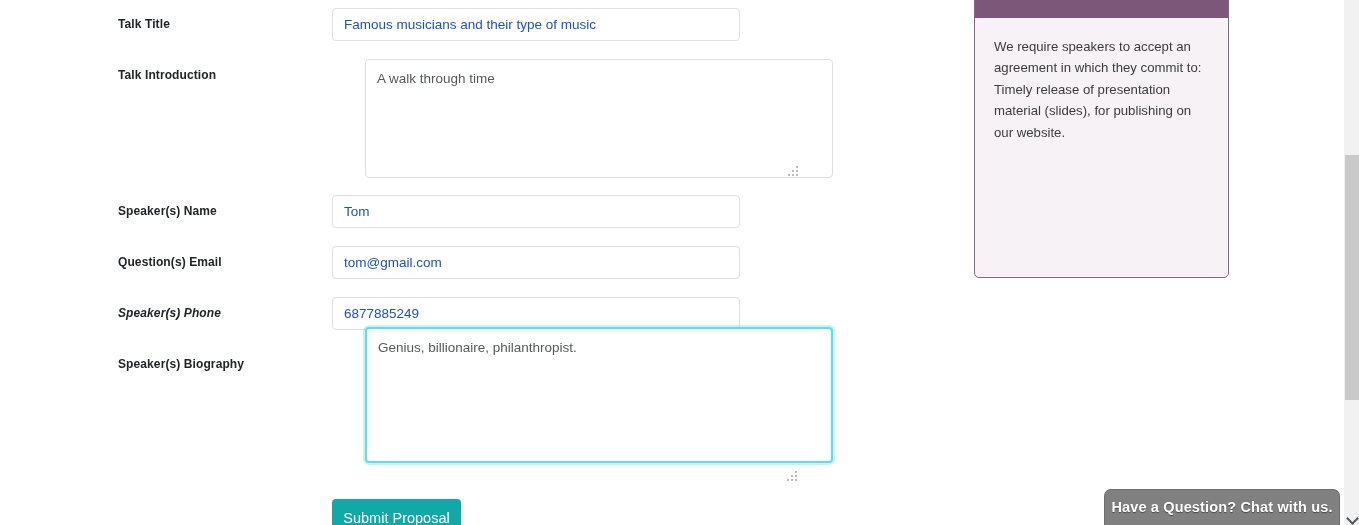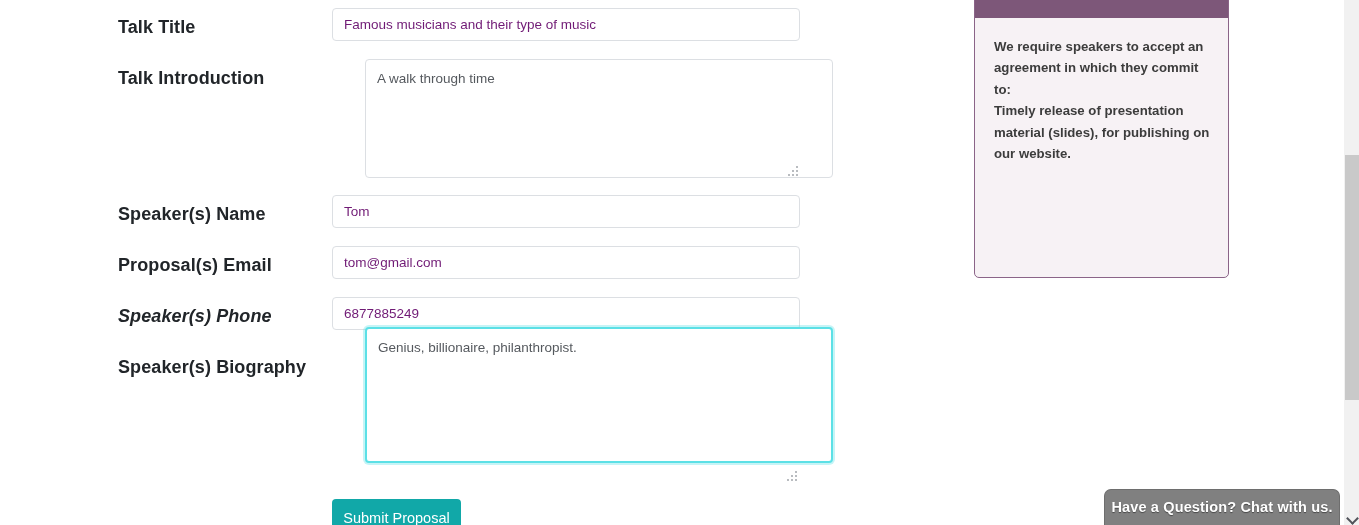--- a/index.html
+++ b/index.html
@@ -27,38 +27,38 @@
   }
 
   .field-row {
     position: absolute;
     left: 0;
   }
 
   .field-label {
     position: absolute;
     left: 118px;
-    font-size: 18px;
+    font-size: 12px;
     font-weight: bold;
     color: #212529;
     letter-spacing: 0.1px;
     white-space: nowrap;
   }
 
   .text-input {
     position: absolute;
     left: 332px;
-    width: 468px;
+    width: 408px;
     height: 33px;
     border: 1px solid #dcdfe3;
     border-radius: 4px;
     background: #ffffff;
     font-family: "Liberation Sans", sans-serif;
     font-size: 13.5px;
-    color: #701a75;
+    color: #1d4ed8;
     padding: 0 11px;
     outline: none;
   }
 
   .text-area {
     position: absolute;
     left: 332px;
     width: 468px;
     border: 1px solid #dcdfe3;
     border-radius: 4px;
@@ -139,21 +139,21 @@
     padding: 8px 16px 0 16px;
     white-space: nowrap;
     overflow: hidden;
   }
   .side-panel-body {
     padding: 18px 18px 14px 19px;
     font-size: 13.2px;
     line-height: 1.62;
     color: #3c3c3c;
   }
-  .side-panel-body p { margin: 0; font-weight: bold; }
+  .side-panel-body p { margin: 0; }
   .side-panel-body p.gap { }
 
   
   .chat-tab {
     position: absolute;
     left: 1104px;
     top: 489px;
     width: 236px;
     height: 36px;
     background: #808080;
@@ -229,21 +229,21 @@
           <i></i>
       </div>
     </div>
 
     <div class="field-row">
       <div class="field-label" style="top:204px;">Speaker(s) Name</div>
       <input class="text-input" style="top: 195px;" value="Tom">
     </div>
 
     <div class="field-row">
-      <div class="field-label" style="top:255px;">Proposal(s) Email</div>
+      <div class="field-label" style="top:255px;">Question(s) Email</div>
       <input class="text-input" style="top: 246px;" value="tom@gmail.com">
     </div>
 
     <div class="field-row">
       <div class="field-label" style="top:306px;font-style:italic;">Speaker(s) Phone</div>
       <input class="text-input" style="top: 297px;" value="6877885249">
     </div>
 
     <div class="field-row">
       <div class="field-label" style="top:357px;">Speaker(s) Biography</div>

